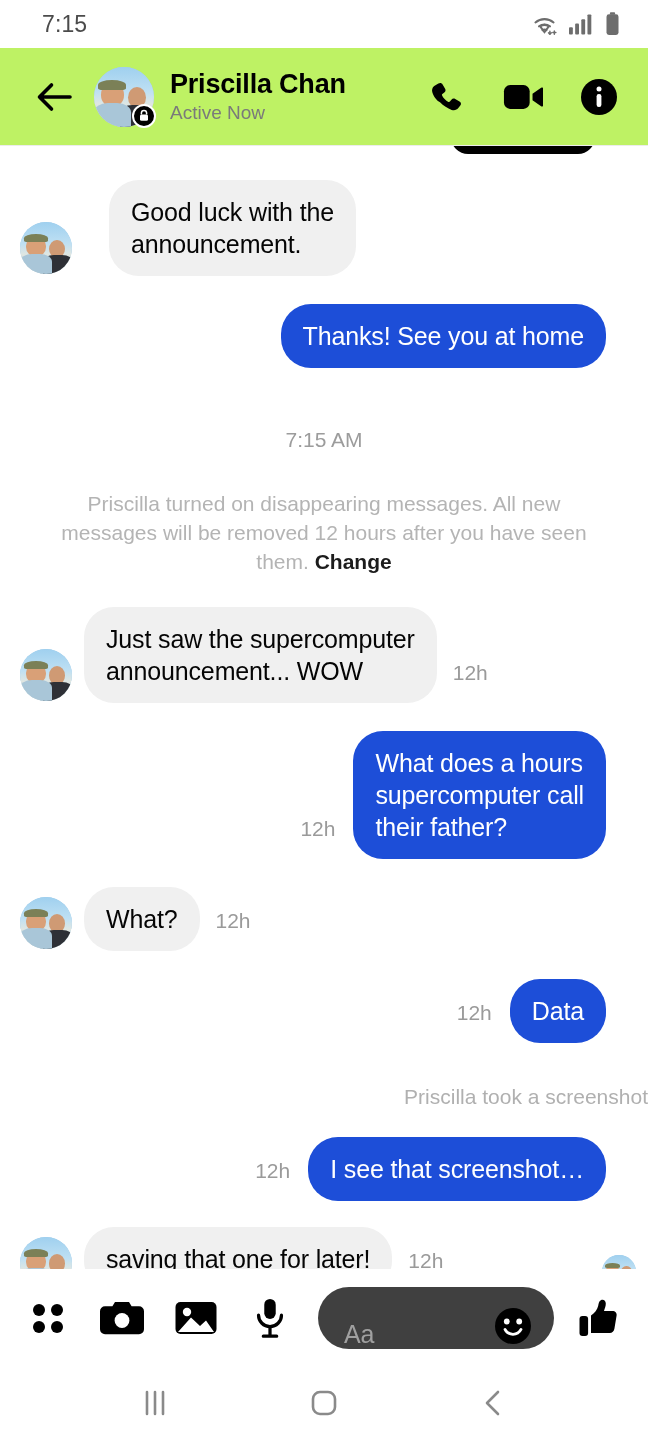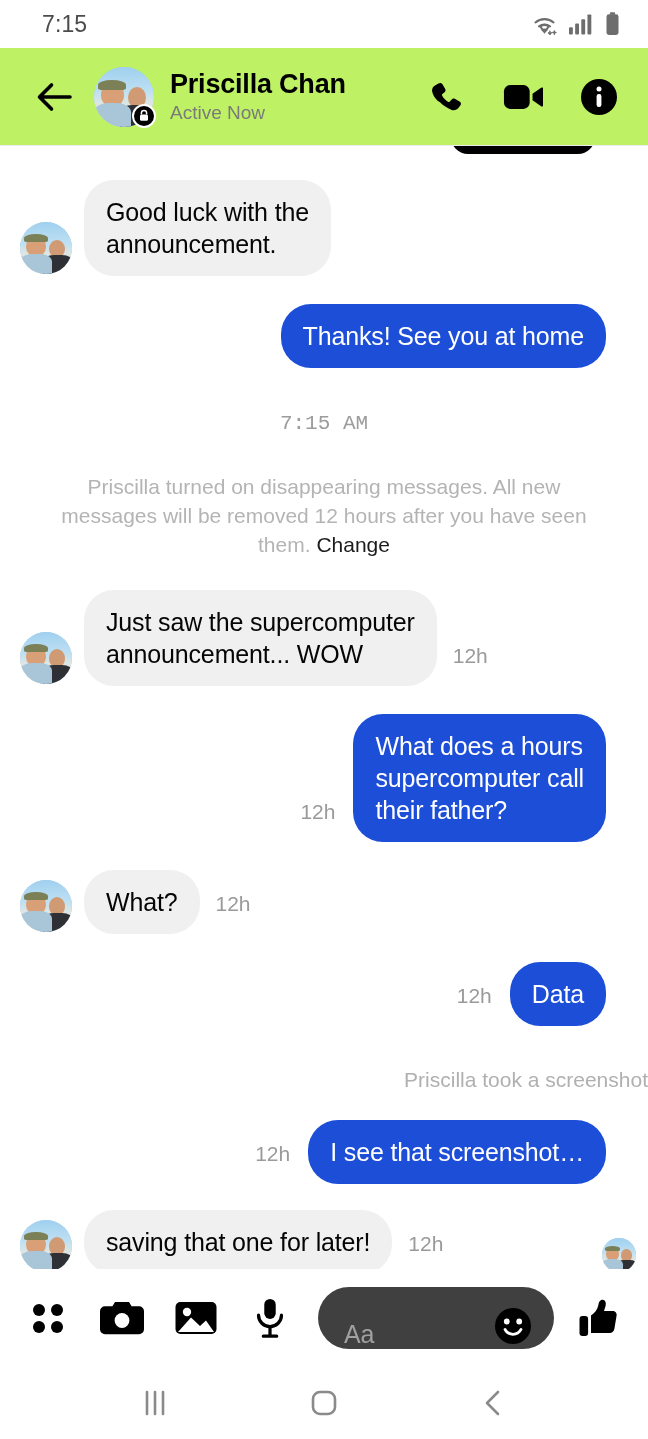--- a/index.html
+++ b/index.html
@@ -133,21 +133,21 @@
   .row.out .ts { margin-right:18px; margin-bottom:18px; }
 
   .stamp-center {
     text-align:center; font-size:21px; color:#9c9c9c;
   }
   .sysmsg {
     text-align:center; font-size:21px; line-height:1.38;
     color:#b4b4b4; padding:0 60px;
   }
   .sysmsg .change {
-    color:#1c1c1c; font-weight:400;
+    color:#1c1c1c; font-weight:700;
   }
   .sysmsg2 {
     text-align:right; font-size:21px; color:#b0b0b0;
   }
   .receipt-row {
     display:flex; justify-content:flex-end; padding-right:12px;
   }
 
   
   .composer {
@@ -262,37 +262,37 @@
         <rect x="16.6" y="16" width="4.8" height="13" rx="2.2" fill="#fff"></rect>
       </svg>
     </div>
   </div>
 </div>
 
 <div class="thread">
 
   <div class="cut-bubble"></div>
 
-  <div class="row in" style="margin-top:34px;">
+  <div class="row in" style="margin-top:34px;gap:25px;">
     <div class="avatar small">
       <div class="av-sky"></div>
       <div class="av-p2"></div>
       <div class="av-p1">
           <div class="av-hat"></div>
         </div>
     </div>
     <div class="bubble in">Good luck with the
 announcement.</div>
   </div>
 
   <div class="row out" style="margin-top:28px;">
     <div class="bubble out">Thanks! See you at home</div>
   </div>
 
-  <div class="stamp-center" style="margin-top:44px;font-family:Liberation Mono, monospace;">7:15 AM</div>
+  <div class="stamp-center" style="margin-top:60px;">7:15 AM</div>
 
   <div class="sysmsg" style="margin-top:38px;">
     <span>Priscilla turned on disappearing messages. All new messages will be removed 12 hours after you have seen them.</span>
     <span class="change">Change</span>
   </div>
 
   <div class="row in" style="margin-top:30px;">
     <div class="avatar small">
       <div class="av-sky"></div>
       <div class="av-p2"></div>

